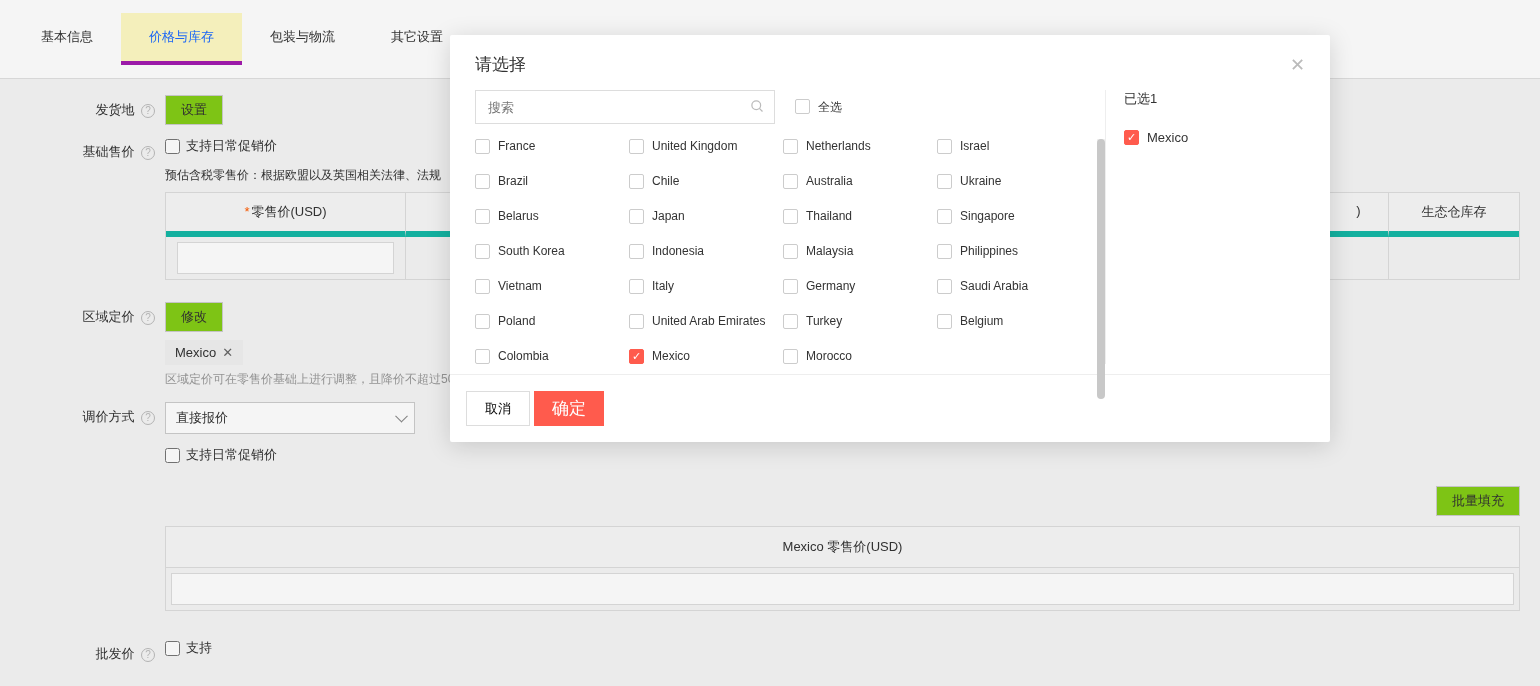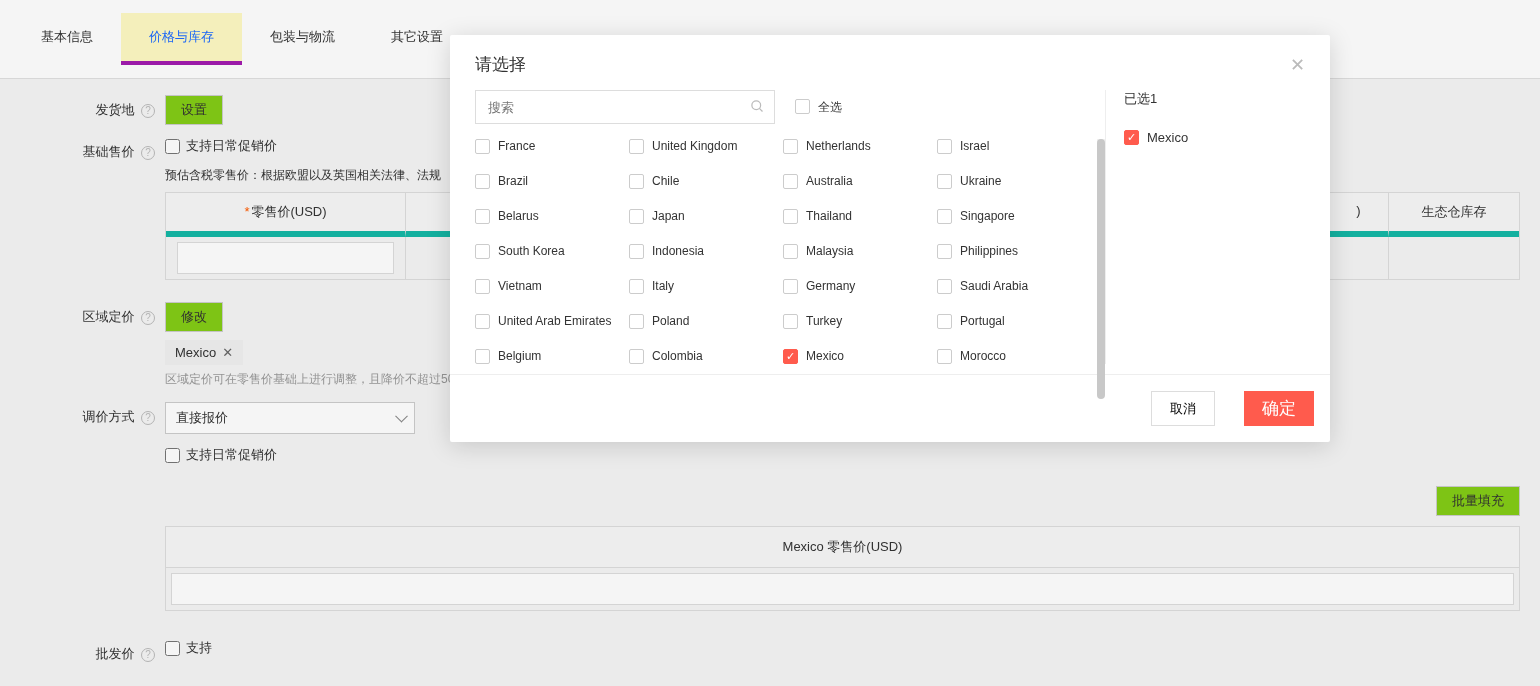--- a/index.html
+++ b/index.html
@@ -40,21 +40,21 @@
     .countries-list{display:grid;grid-template-columns:repeat(4,1fr);gap:20px 10px;padding-right:10px;position:relative;}
     .country{display:flex;gap:8px;font-size:12px;color:#333;}
     .cbox{width:15px;height:15px;border:1px solid #ccc;border-radius:2px;flex-shrink:0;display:inline-flex;align-items:center;justify-content:center;}
     .cbox.checked{background:#ff5b4d;border-color:#ff5b4d;}
     .cbox.checked::after{content:"✓";color:#fff;font-size:11px;line-height:1;}
     .scroll-track{position:absolute;right:0;top:0;width:8px;height:100%;background:#f0f0f0;}
     .scroll-thumb{position:absolute;right:0;top:0;width:8px;height:20px;background:#c8c8c8;border-radius:4px;}
     .selected-panel{width:200px;border-left:1px solid #eee;padding-left:18px;}
     .sel-title{font-size:13px;margin-bottom:22px;}
     .sel-item{display:flex;align-items:center;gap:8px;font-size:13px;}
-    .modal-footer{display:flex;justify-content:flex-end;gap:29px;padding:16px;border-top:1px solid #eee;}
+    .modal-footer{display:flex;justify-content:flex-start;gap:4px;padding:16px;border-top:1px solid #eee;}
     .btn-cancel{border:1px solid #ddd;background:#fff;padding:6px 18px;cursor:pointer;font-size:13px;}
     .btn-ok{border:none;background:#ff5b4d;color:#fff;padding:6px 18px;cursor:pointer;font-size:17px;}
     .countries-wrap{position:relative;padding-right:14px;}
     .bigtable{margin-left:165px;margin-right:20px;border:1px solid #ddd;margin-top:10px;}
     .bigth{background:#f7f7f7;text-align:center;padding:11px;}
     .bigtd{padding:5px;border-top:1px solid #ddd;}
     .biginput{width:100%;height:32px;border:1px solid #ddd;}
   </style>
 </head>
 <body>
@@ -263,33 +263,29 @@
             <label class="country">
               <span class="cbox"></span>
               <span>Germany</span>
             </label>
             <label class="country">
               <span class="cbox"></span>
               <span>Saudi Arabia</span>
             </label>
             <label class="country">
               <span class="cbox"></span>
+              <span>Poland</span>
+            </label>
+            <label class="country">
+              <span class="cbox"></span>
               <span>United Arab Emirates</span>
             </label>
             <label class="country">
               <span class="cbox"></span>
-              <span>Poland</span>
-            </label>
-            <label class="country">
-              <span class="cbox"></span>
               <span>Turkey</span>
-            </label>
-            <label class="country">
-              <span class="cbox"></span>
-              <span>Portugal</span>
             </label>
             <label class="country">
               <span class="cbox"></span>
               <span>Belgium</span>
             </label>
             <label class="country">
               <span class="cbox"></span>
               <span>Colombia</span>
             </label>
             <label class="country">

